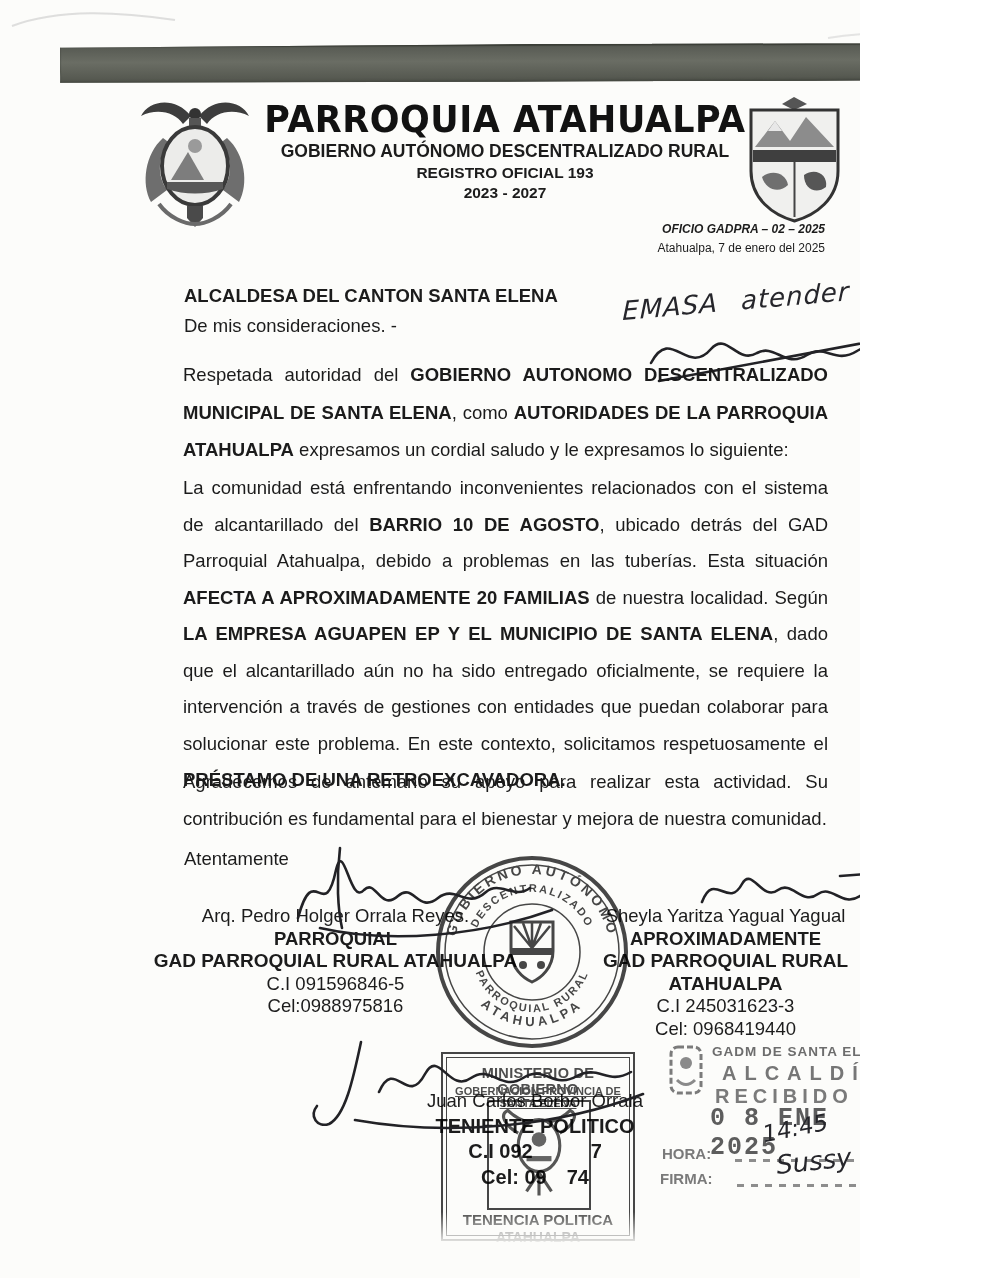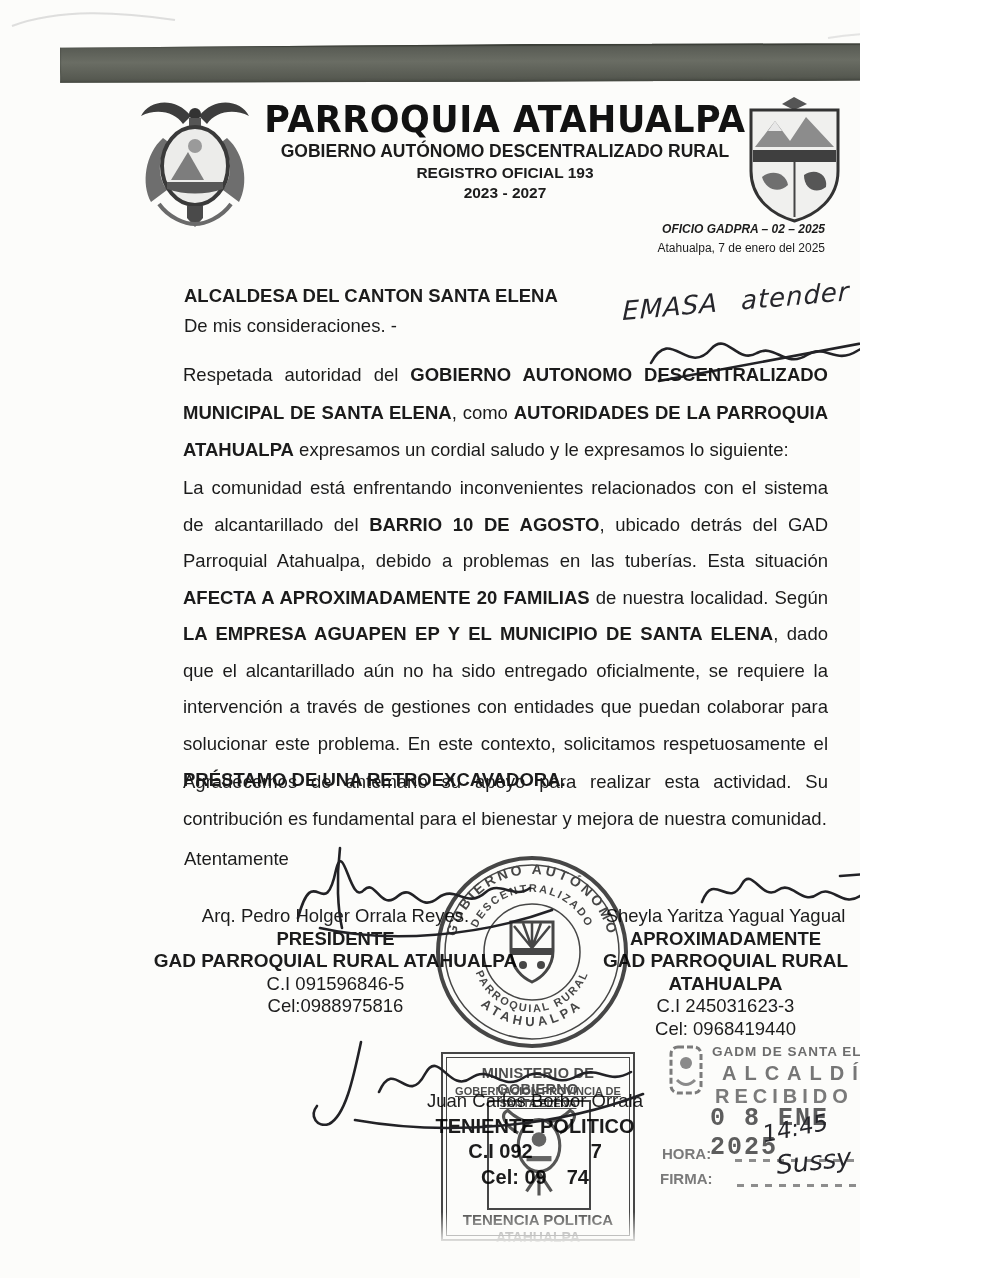--- a/index.html
+++ b/index.html
@@ -177,21 +177,21 @@
     <text font-size="13" letter-spacing="4"><textPath href="#arcBotOuter" startOffset="50%" text-anchor="middle">ATAHUALPA</textPath></text>
     <path d="M79,70 h42 v29 c0,17 -12,27 -21,31 c-9,-4 -21,-14 -21,-31 Z" fill="#ffffff" stroke="#2d2d2d" stroke-width="3"></path>
     <path d="M100,96 L82,74 M100,96 L91,71 M100,96 L100,70 M100,96 L109,71 M100,96 L118,74" stroke="#2d2d2d" stroke-width="2.5" fill="none"></path>
     <rect x="80" y="96" width="40" height="7" fill="#2d2d2d"></rect>
     <circle cx="91" cy="113" r="4" fill="#2d2d2d"></circle>
     <circle cx="109" cy="113" r="4" fill="#2d2d2d"></circle>
   </svg>
 
   <div class="abs sig-col col-left">
     <div>Arq. Pedro Holger Orrala Reyes.</div>
-    <div class="b">PRESIDENTE</div>
+    <div class="b">PARROQUIAL</div>
     <div class="b org">GAD PARROQUIAL RURAL ATAHUALPA</div>
     <div>C.I 091596846-5</div>
     <div>Cel:0988975816</div>
   </div>
   <div class="abs sig-col col-right">
     <div>Sheyla Yaritza Yagual Yagual</div>
     <div class="b">APROXIMADAMENTE</div>
     <div class="b org">GAD PARROQUIAL RURAL ATAHUALPA</div>
     <div>C.I 245031623-3</div>
     <div>Cel: 0968419440</div>

